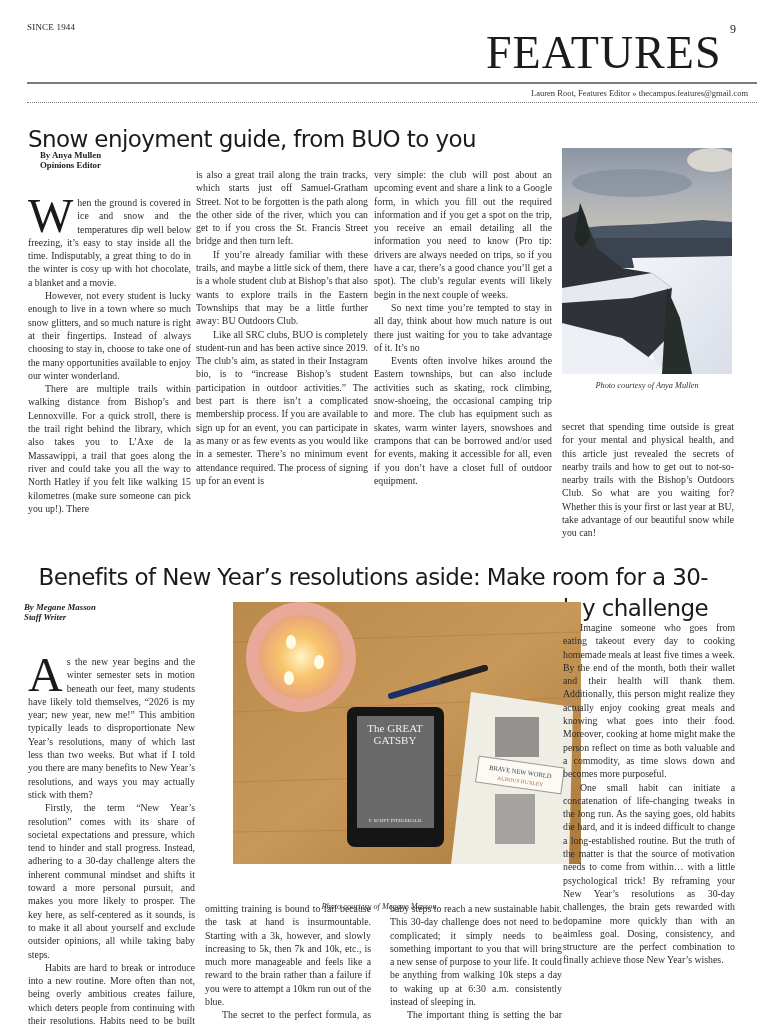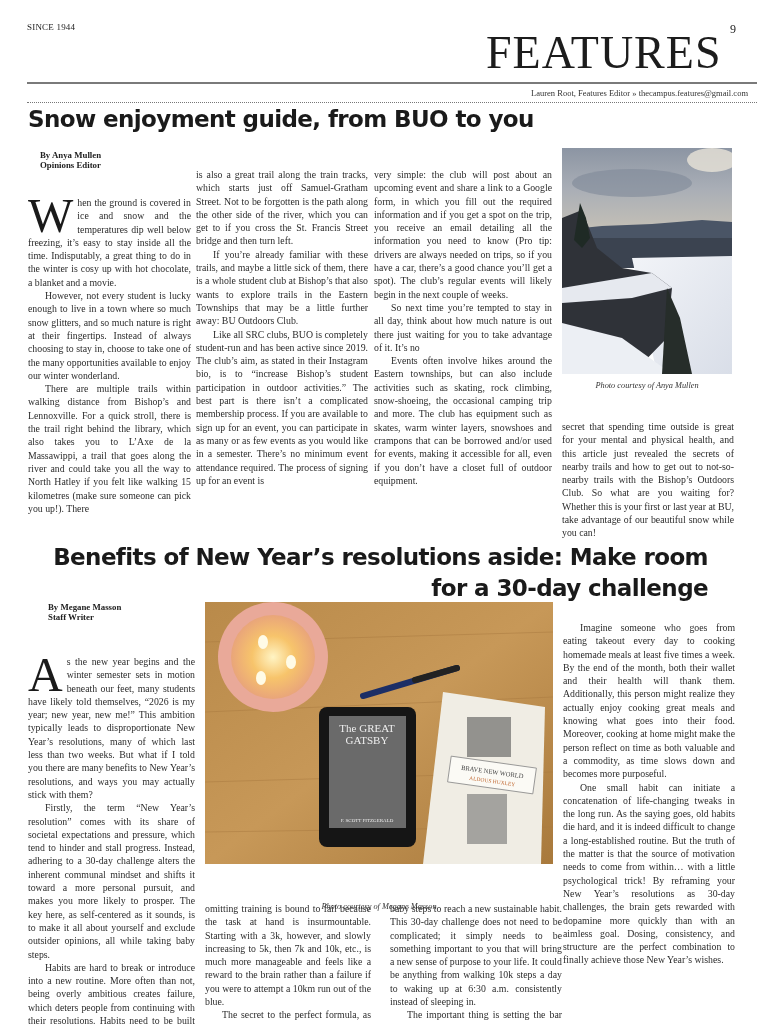--- a/index.html
+++ b/index.html
@@ -6,21 +6,21 @@
   html, body { width: 762px; height: 1024px; background: #ffffff; overflow: hidden; }
   body { position: relative; font-family: "Liberation Serif", serif; color: #2a2a2a; }
 
   .since { position: absolute; left: 27px; top: 22px; font-size: 9px; letter-spacing: 0.2px; color: #222; }
   .page-num { position: absolute; left: 730px; top: 22px; font-size: 12px; color: #222; }
   .section-title { position: absolute; left: 486px; top: 30px; font-size: 46px; letter-spacing: 1px; color: #1c1c1c; line-height: 1; }
   .top-rule { position: absolute; left: 27px; top: 82px; width: 730px; height: 2px; background: #7a7a7a; }
   .editor-line { position: absolute; right: 14px; top: 88px; font-size: 8.5px; color: #333; text-align: center; }
   .dotted-rule { position: absolute; left: 27px; top: 102px; width: 730px; border-top: 1px dotted #777; }
 
-  .headline { position: absolute; font-family: "DejaVu Sans", sans-serif; font-weight: bold; color: #1a1a1a; letter-spacing: -0.6px; }
+  .headline { position: absolute; font-family: "DejaVu Sans", sans-serif; font-weight: normal; color: #1a1a1a; letter-spacing: -0.6px; margin-top: 20px; }
   .h1 { left: 28px; top: 106px; font-size: 23px; }
   .h2 { left: 28px; top: 542px; font-size: 23px; line-height: 31px; width: 680px; text-align: right; }
 
   .byline { position: absolute; text-align: left; font-size: 8.8px; font-weight: bold; line-height: 10px; color: #222; }
   .col { position: absolute; font-size: 9.8px; line-height: 13.3px; text-align: justify; color: #2b2b2b; hyphens: none; margin-top: 20px; }
   .col p { text-indent: 17px; }
   .col p.noindent { text-indent: 0; }
   .dropcap { float: left; font-size: 48px; line-height: 36px; margin: 2px 4px 0 0; color: #1a1a1a; }
 
   .photo { position: absolute; overflow: hidden; }
@@ -88,32 +88,32 @@
   </svg>
 </div>
 <div class="caption" style="left:562px; top:381px; width:170px;">Photo courtesy of Anya Mullen</div>
 
 <div class="col" style="left:562px; top:400px; width:172px;">
   <p class="noindent">secret that spending time outside is great for your mental and physical health, and this article just revealed the secrets of nearby trails and how to get out to not-so-nearby trails with the Bishop’s Outdoors Club. So what are you waiting for? Whether this is your first or last year at BU, take advantage of our beautiful snow while you can!</p>
 </div>
 
 <div class="headline h2">Benefits of New Year’s resolutions aside: Make room for a 30-day challenge</div>
 
-<div class="byline" style="left:48px; top:602px; width:140px;">
+<div class="byline" style="left:24px; top:602px; width:140px;font-style:italic;">
   <div>By Megane Masson</div>
   <div>Staff Writer</div>
 </div>
 
 <div class="col" style="left:28px; top:635px; width:167px;">
   <p class="noindent"><span class="dropcap">A</span><span>s the new year begins and the winter semester sets in motion beneath our feet, many students have likely told themselves, “2026 is my year; new year, new me!” This ambition typically leads to disproportionate New Year’s resolutions, many of which last less than two weeks. But what if I told you there are many benefits to New Year’s resolutions, and ways you may actually stick with them?</span></p>
   <p>Firstly, the term “New Year’s resolution” comes with its share of societal expectations and pressure, which tend to hinder and stall progress. Instead, adhering to a 30-day challenge alters the inherent communal mindset and shifts it toward a more personal pursuit, and makes you more likely to prosper. The key here, as self-centered as it sounds, is to make it all about yourself and exclude outsider opinions, all while taking baby steps.</p>
   <p>Habits are hard to break or introduce into a new routine. More often than not, being overly ambitious creates failure, which deters people from continuing with their resolutions. Habits need to be built into one’s life progressively and on smaller scales in order to stick. Setting a goal to complete a marathon while</p>
 </div>
 
-<div class="photo" style="left:205px; top:602px; width:376px; height:262px;">
+<div class="photo" style="left:205px; top:602px; width:376px; height:262px;text-align:right;">
   <svg width="348" height="262" viewBox="0 0 348 262">
     <defs>
       <linearGradient id="wood" x1="0" y1="0" x2="1" y2="1">
         <stop offset="0" stop-color="#b98a4a"></stop>
         <stop offset="0.5" stop-color="#c79858"></stop>
         <stop offset="1" stop-color="#a8793c"></stop>
       </linearGradient>
       <radialGradient id="flame" cx="0.5" cy="0.5" r="0.5">
         <stop offset="0" stop-color="#fff4c4"></stop>
         <stop offset="0.5" stop-color="#f7c46b"></stop>

